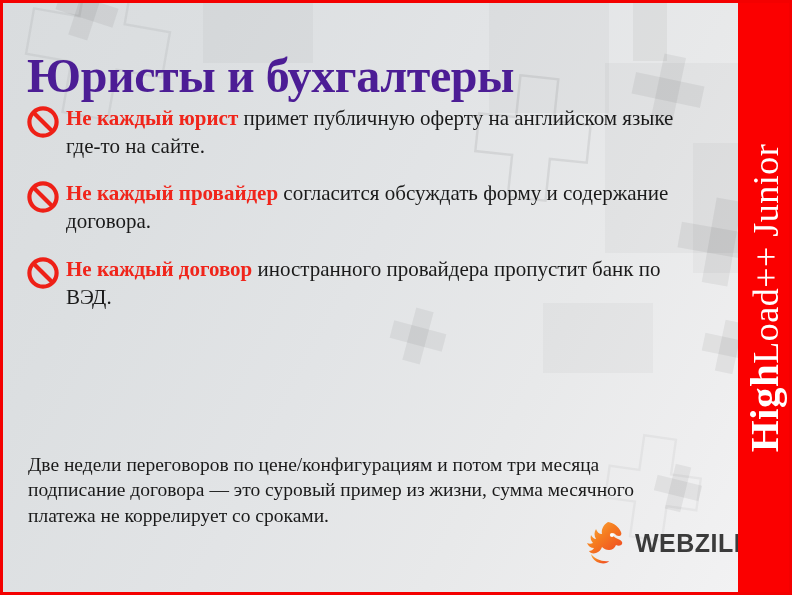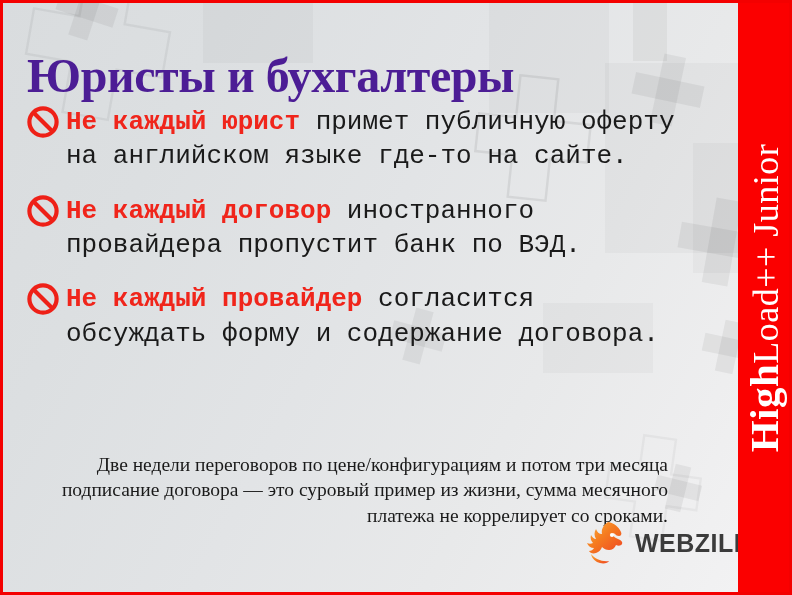--- a/index.html
+++ b/index.html
@@ -123,43 +123,42 @@
   }
   .bullet-icon {
     flex: 0 0 auto;
     width: 34px;
     height: 34px;
     margin-top: 1px;
     margin-right: 6px;
   }
   .bullet-text {
     flex: 1 1 auto;
-    font-family: Liberation Mono, monospace;
-    font-size: 26px;
+    font-family: Liberation Serif, serif;
+    font-size: 21px;
     line-height: 1.32;
     color: #1a1a1a;
     padding-top: 1px;
   }
   .bullet-lead {
     font-weight: bold;
     color: #f0251b;
   }
 
   
   .closing {
     position: absolute;
     left: 28px;
     top: 432px;
     width: 640px;
     font-family: "Liberation Serif", serif;
     font-size: 19.5px;
     line-height: 1.33;
     color: #1a1a1a;
     z-index: 10;
-    text-align: right;
   }
 
   
   .logo {
     position: absolute;
     left: 578px;
     top: 514px;
     width: 145px;
     height: 58px;
     display: flex;
@@ -256,31 +255,31 @@
       </div>
     </div>
 
 
     <div class="bullet">
       <svg class="bullet-icon" viewBox="0 0 34 34">
         <circle cx="17" cy="17" r="13.6" fill="none" stroke="#ee2017" stroke-width="4.2"></circle>
         <line x1="8.2" y1="8.2" x2="25.8" y2="25.8" stroke="#ee2017" stroke-width="4.2" stroke-linecap="butt"></line>
       </svg>
       <div class="bullet-text">
-        <span class="bullet-lead">Не каждый договор</span><span> иностранного провайдера пропустит банк по ВЭД.</span>
+        <span class="bullet-lead">Не каждый провайдер</span><span> согласится обсуждать форму и содержание договора.</span>
       </div>
     </div>
 
     <div class="bullet">
       <svg class="bullet-icon" viewBox="0 0 34 34">
         <circle cx="17" cy="17" r="13.6" fill="none" stroke="#ee2017" stroke-width="4.2"></circle>
         <line x1="8.2" y1="8.2" x2="25.8" y2="25.8" stroke="#ee2017" stroke-width="4.2" stroke-linecap="butt"></line>
       </svg>
       <div class="bullet-text">
-        <span class="bullet-lead">Не каждый провайдер</span><span> согласится обсуждать форму и содержание договора.</span>
+        <span class="bullet-lead">Не каждый договор</span><span> иностранного провайдера пропустит банк по ВЭД.</span>
       </div>
     </div>
 
   </div>
 
   <p class="closing">Две недели переговоров по цене/конфигурациям и потом три месяца подписание договора — это суровый пример из жизни, сумма месячного платежа не коррелирует со сроками.</p>
 
   <div class="logo">
     <svg class="logo-mark" viewBox="0 0 56 56">
       <defs>

